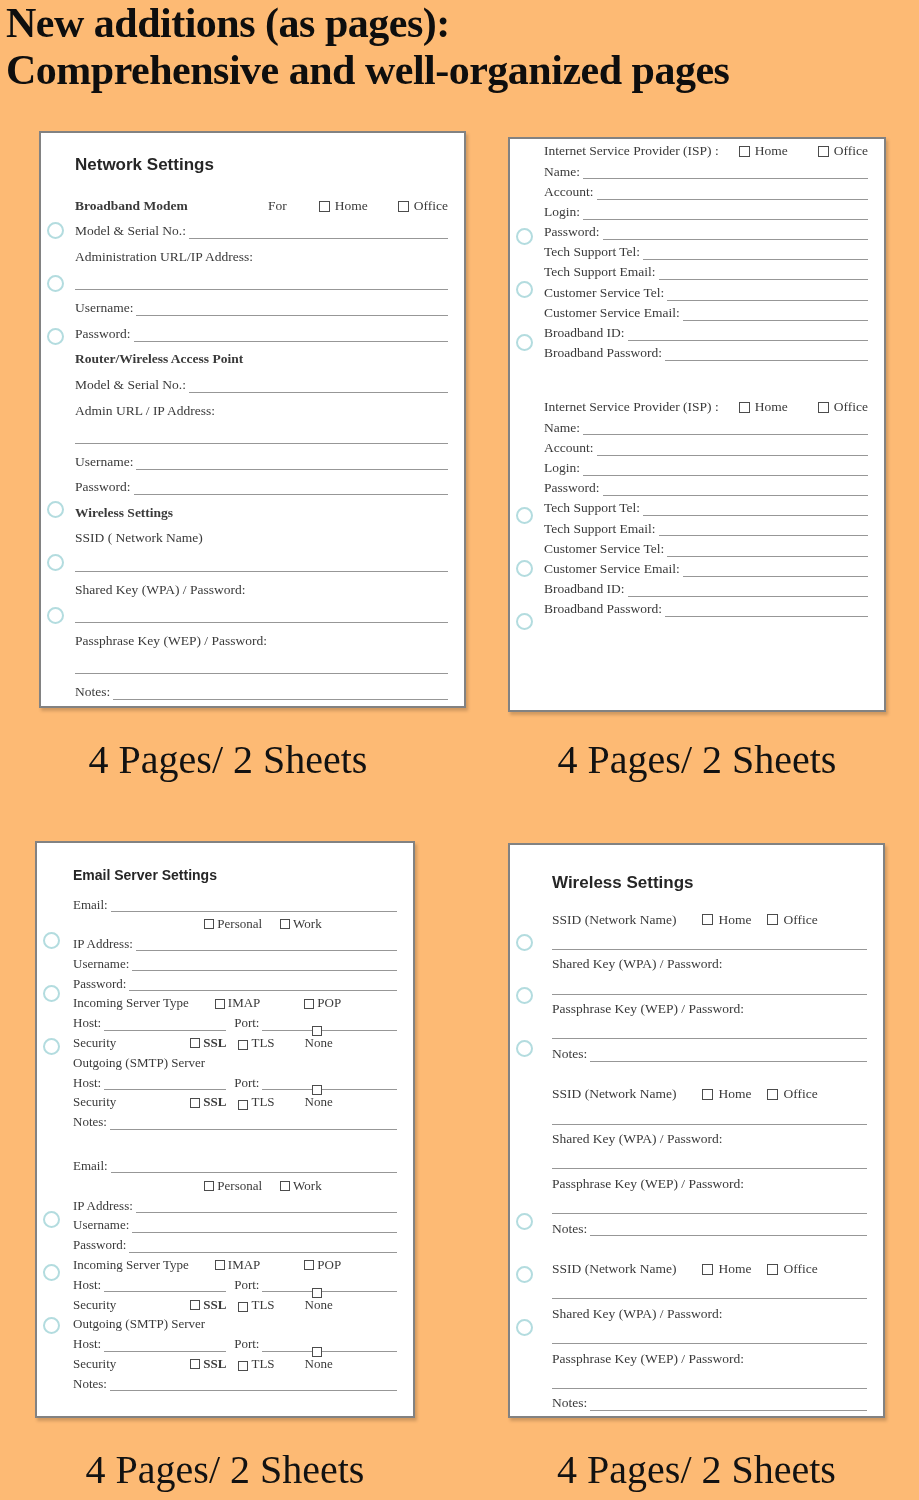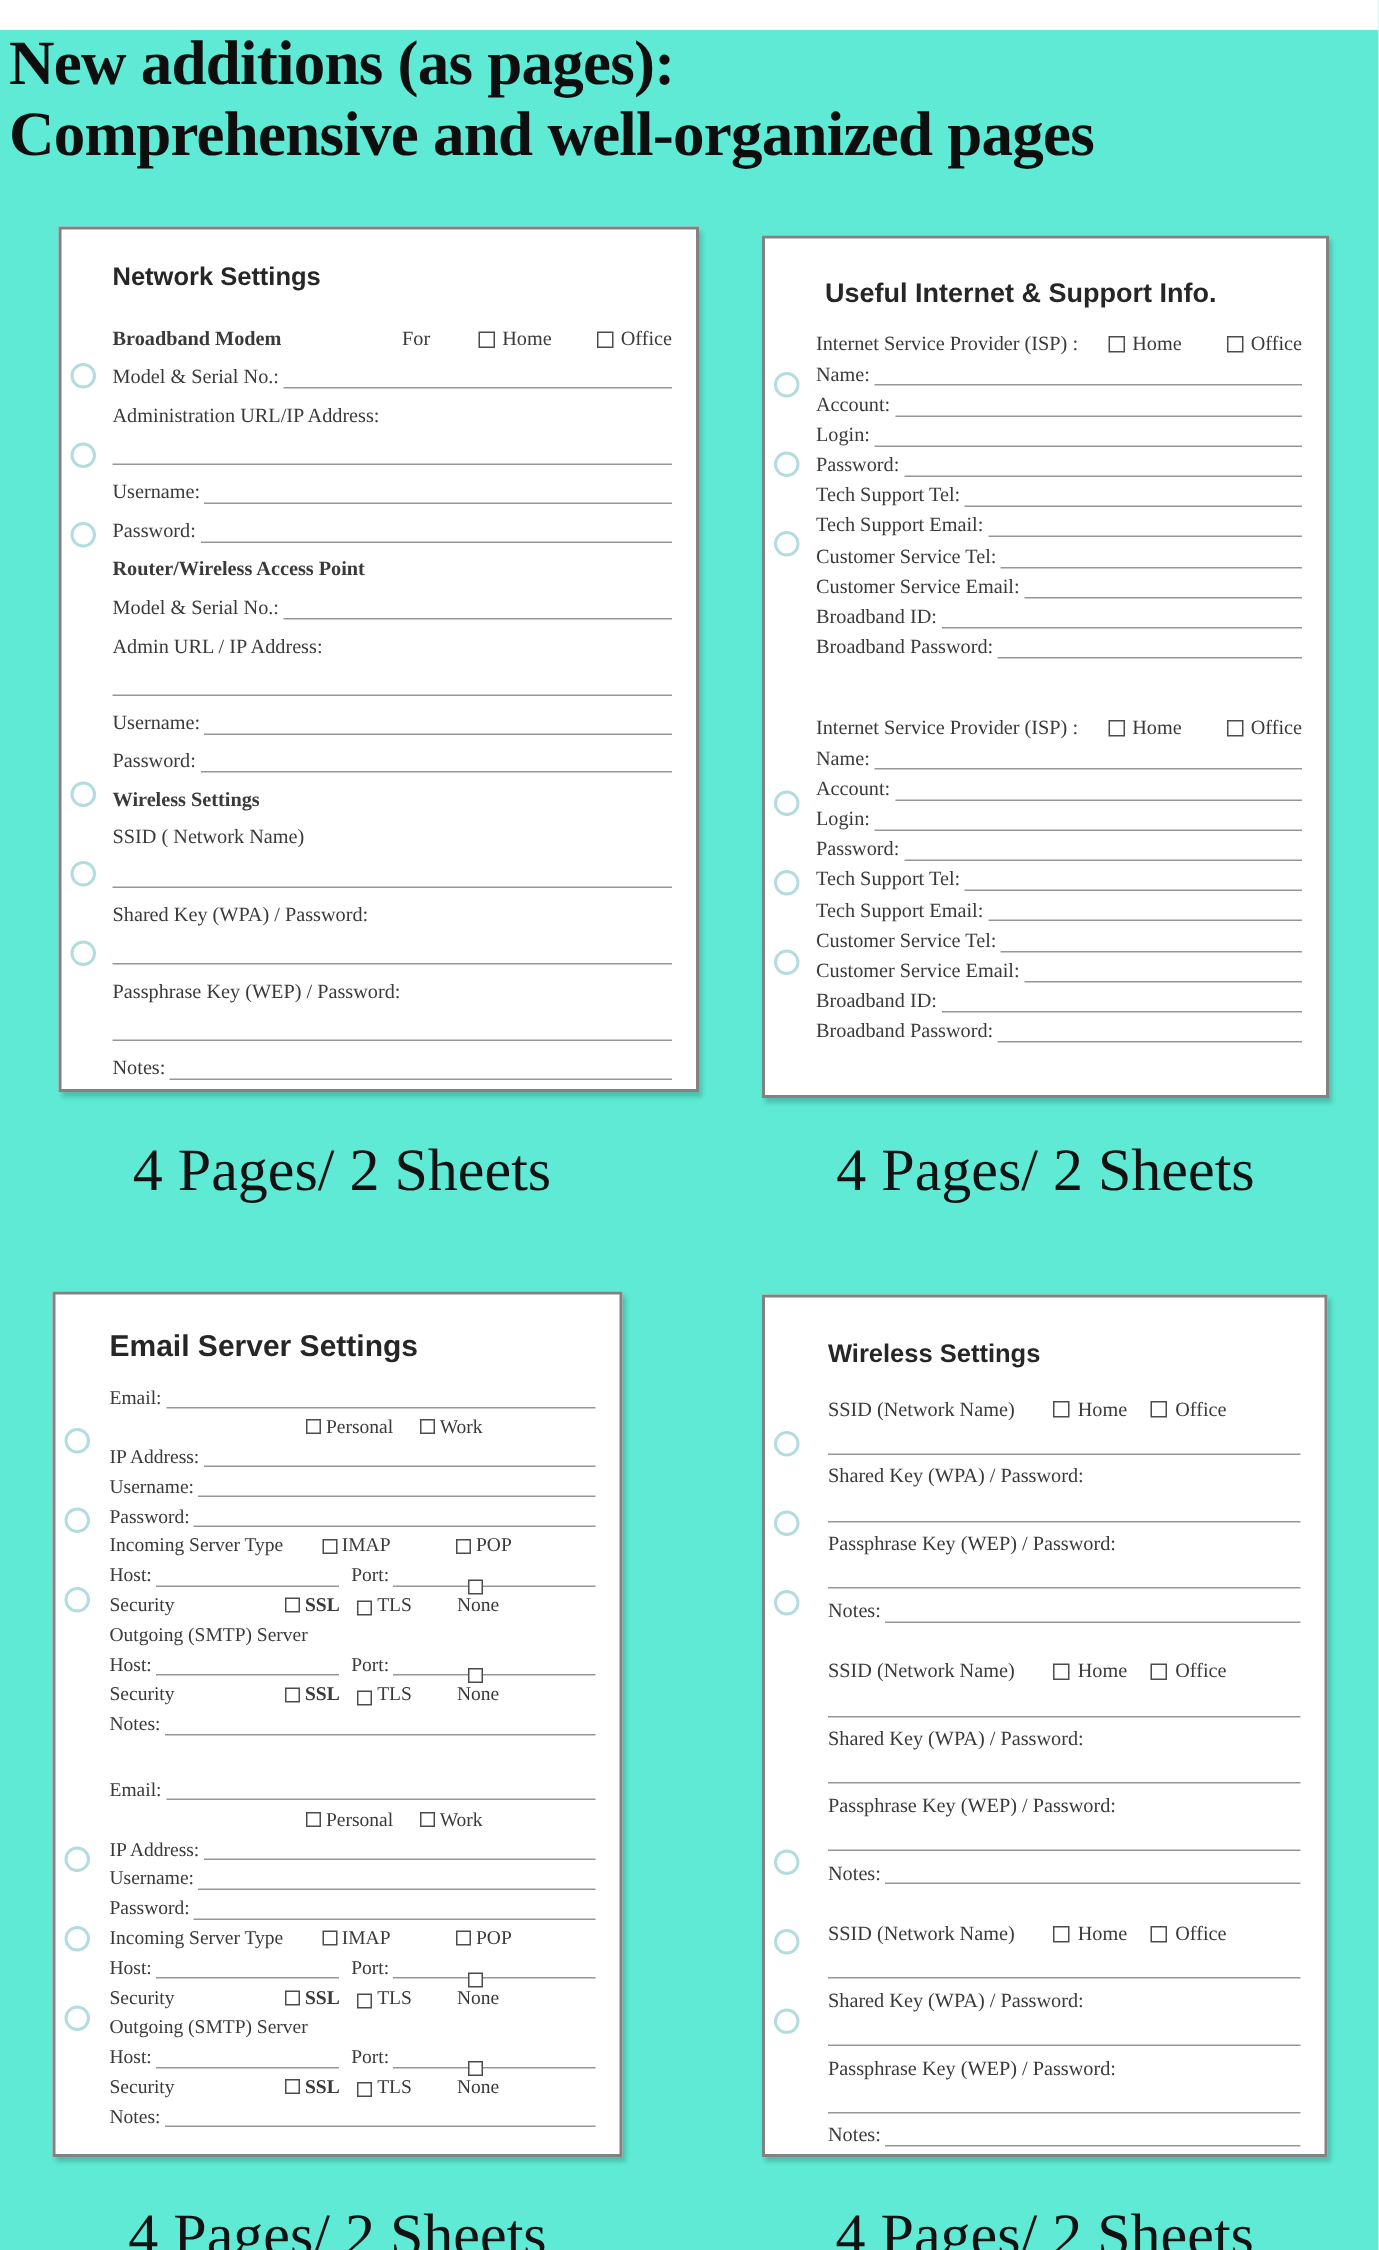--- a/index.html
+++ b/index.html
@@ -1,35 +1,35 @@
 <!DOCTYPE html>
 <html style="--hole: #b3dcdf; --underline: #979797; --labeltext: #3a3a3a; --titletext: #262626;"><head>
 <meta charset="utf-8">
 <style>
   html,body{margin:0;padding:0;background:#fff;}
   body{width:919px;height:1500px;position:relative;overflow:hidden;
        font-family:"Liberation Serif",serif;}
-  .page{position:absolute;inset:0;background:#5eead4;margin-top:20px;}
+  .page{position:absolute;inset:0;background:#fdba74;}
 
   .header{position:absolute;left:6px;top:0;width:912px;
           font-family:"Liberation Serif",serif;font-weight:bold;
           font-size:42px;line-height:47px;color:#0e0e0e;letter-spacing:-.5px;}
 
   .card{position:absolute;background:#fff;border:2px solid #828282;
         box-sizing:border-box;box-shadow:2px 3px 3px rgba(0,0,0,.18);}
   .c1{left:39px;top:131px;width:427px;height:577px;}
   .c2{left:508px;top:137px;width:378px;height:575px;}
   .c3{left:35px;top:841px;width:380px;height:577px;}
   .c4{left:508px;top:843px;width:377px;height:575px;}
 
   .card-title{font-family:"Liberation Sans",sans-serif;font-weight:bold;
               color:var(--titletext);margin:0;}
   .c1 .card-title{font-size:17px;margin:22px 0 13px 34px;}
   .c2 .card-title{font-size:18px;margin:26px 0 11px 40px;}
-  .c3 .card-title{font-size:20px;margin:24px 0 9px 36px;}
+  .c3 .card-title{font-size:14px;margin:24px 0 9px 36px;}
   .c4 .card-title{font-size:17px;margin:28px 0 12px 42px;}
 
   .rows{padding:0 16px 0 34px;}
   .c2 .rows{}
   .c3 .rows{padding-left:36px;}
   .c4 .rows{padding-left:42px;}
 
   .row{display:flex;align-items:flex-end;height:var(--rh);
        color:var(--labeltext);font-size:13.5px;line-height:1.1;}
   .c1{--rh:25.6px}
@@ -177,21 +177,20 @@
       </div>
   <span class="hole h0"></span>
       <span class="hole h1"></span>
       <span class="hole h2"></span>
       <span class="hole h3"></span>
       <span class="hole h4"></span>
       <span class="hole h5"></span>
     </section>
 
   <section class="card c2">
-    <h2 class="card-title">Useful Internet &amp; Support Info.</h2>
     <div class="rows">
         <div class="row label-checks k-internet-service-provider-isp">
           <span class="lbl">Internet Service Provider (ISP) :</span>
           <span class="right">
             <span class="check">
               <span class="box"></span>
               <span class="clbl">Home</span>
             </span>
             <span class="check">
               <span class="box"></span>

